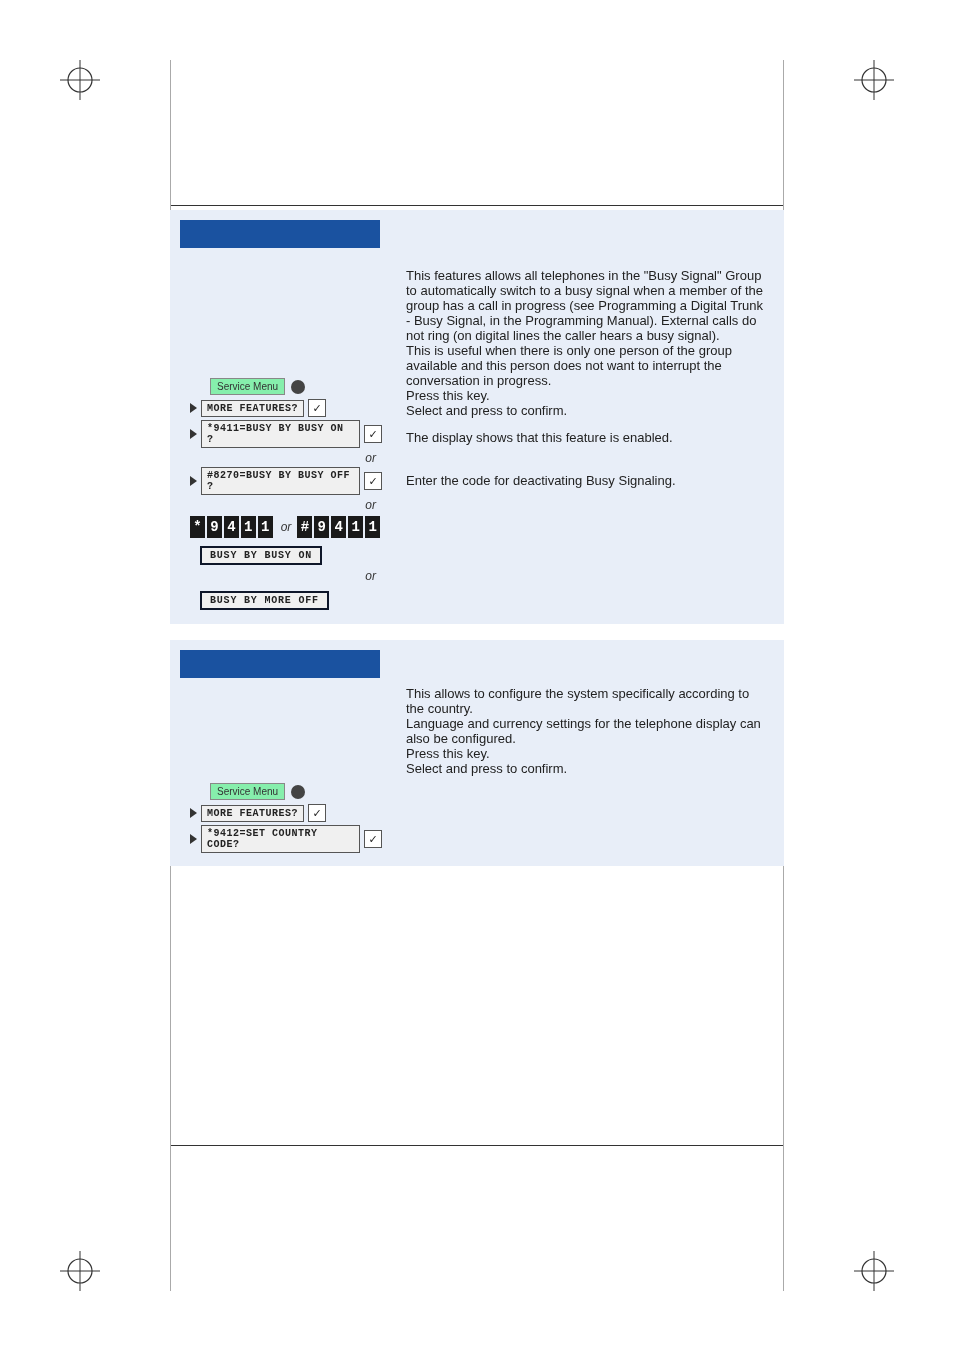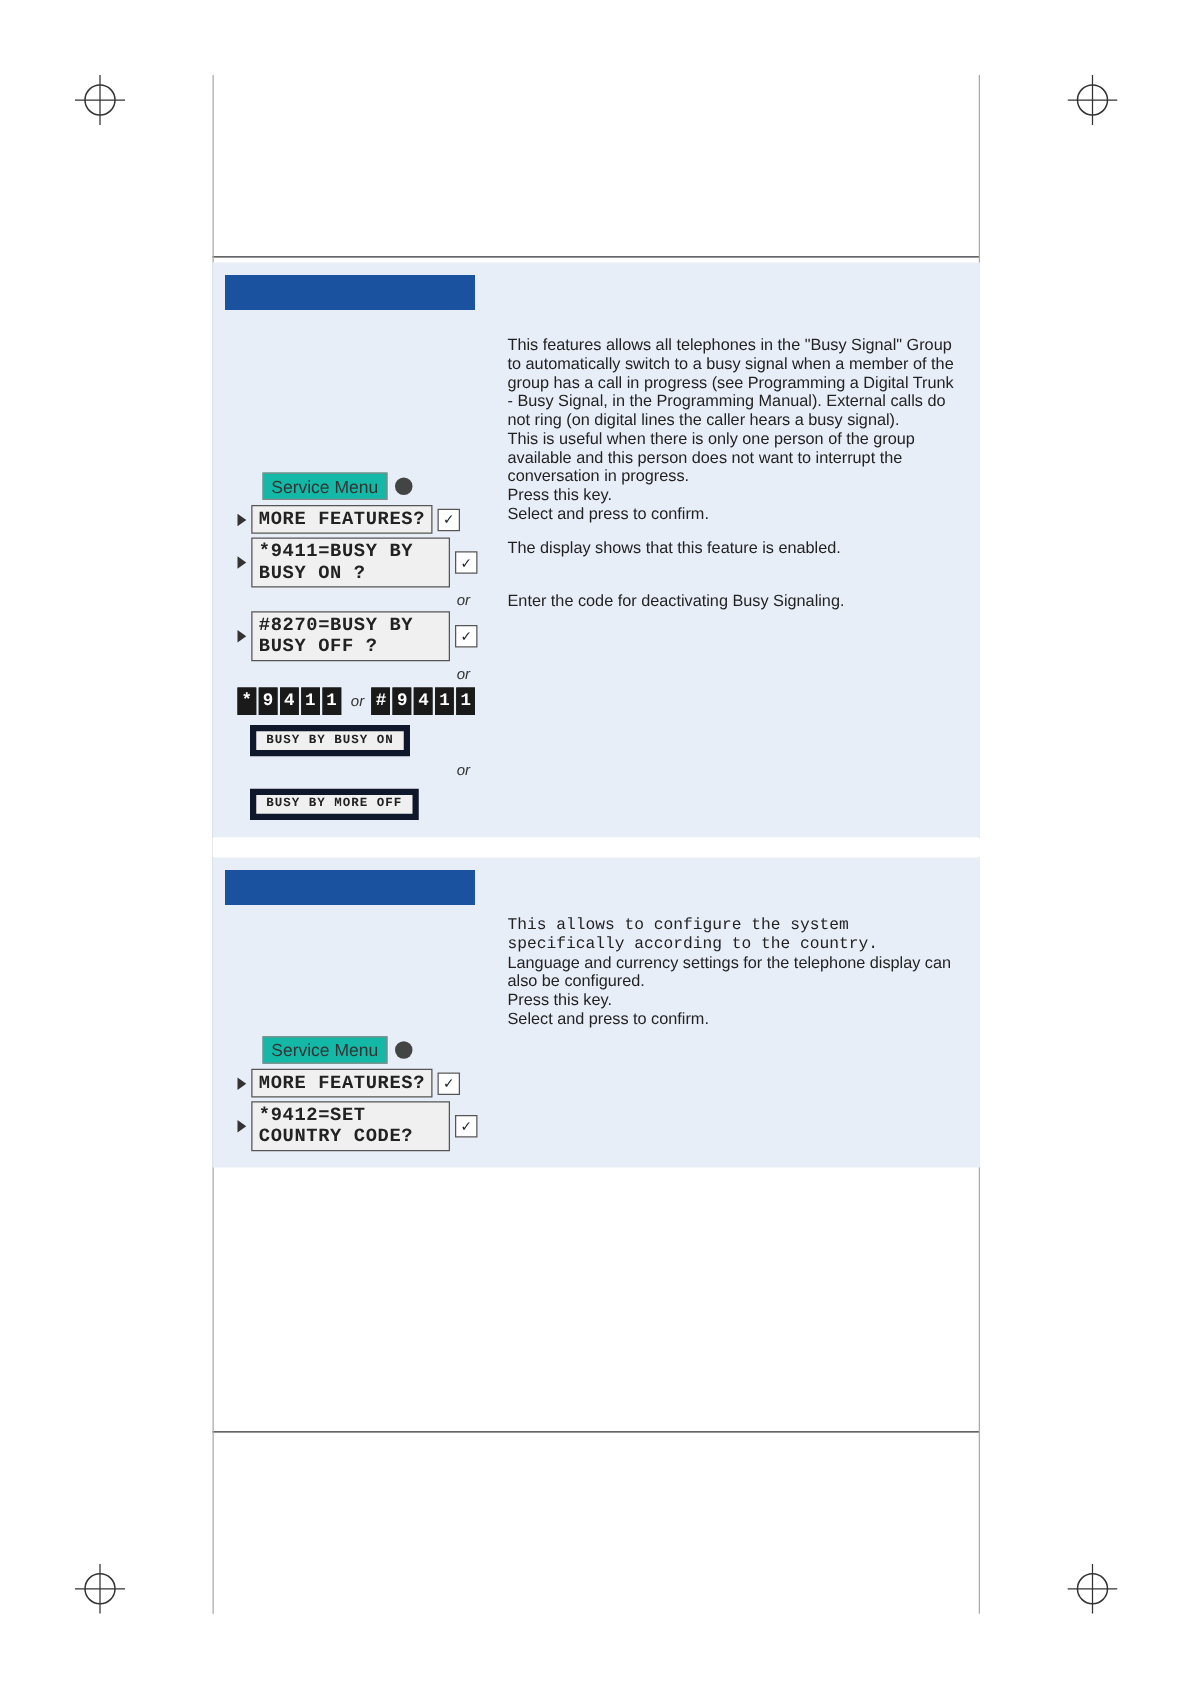--- a/index.html
+++ b/index.html
@@ -64,23 +64,23 @@
 
     
     .service-menu-row {
       display: flex;
       align-items: center;
       margin-bottom: 4px;
       padding-left: 30px;
     }
     .service-menu-btn {
       border: 1px solid #888;
-      background: #14b8a6;
+      background: #86efac;
       padding: 2px 6px;
-      font-size: 14px;
+      font-size: 10px;
       color: #333;
     }
     .circle-btn {
       width: 14px;
       height: 14px;
       border-radius: 50%;
       background: #444;
       display: inline-block;
       margin-left: 6px;
     }
@@ -99,21 +99,21 @@
       border-bottom: 5px solid transparent;
       border-left: 7px solid #333;
       display: inline-block;
       margin-right: 4px;
       flex-shrink: 0;
     }
     .menu-item-box {
       border: 1px solid #555;
       background: #f0f0f0;
       padding: 2px 5px;
-      font-size: 15px;
+      font-size: 10px;
       font-weight: bold;
       letter-spacing: 0.5px;
       font-family: 'Courier New', Courier, monospace;
     }
     .check-box {
       border: 1px solid #555;
       width: 18px;
       height: 18px;
       display: flex;
       align-items: center;
@@ -158,21 +158,21 @@
     }
     .or-inline {
       font-size: 12px;
       font-style: italic;
       margin: 0 6px;
       color: #333;
     }
 
     
     .display-box {
-      border: 5px solid #0f172a;
+      border: 2px solid #0f172a;
       background: #f0f0f0;
       padding: 2px 8px;
       font-size: 10px;
       font-weight: bold;
       letter-spacing: 0.8px;
       font-family: 'Courier New', Courier, monospace;
       display: inline-block;
       margin-left: 10px;
       margin-top: 4px;
     }
@@ -366,21 +366,21 @@
       </div>
 
       <div class="menu-item-row">
         <span class="arrow-right"></span>
         <span class="menu-item-box">*9412=SET COUNTRY CODE?</span>
         <span class="check-box">✓</span>
       </div>
     </div>
 
     <div class="section-right">
-      <p style="margin-top: 36px; font-family: Liberation Mono, monospace;">This allows to configure the system specifically according to the country.</p>
+      <p style="margin-top: 36px;">This allows to configure the system specifically according to the country.</p>
       <p>Language and currency settings for the telephone display can also be configured.</p>
 
       <p class="press-key">Press this key.</p>
 
       <p class="select-confirm">Select and press to confirm.</p>
     </div>
 
   </div>
 
 </div>

